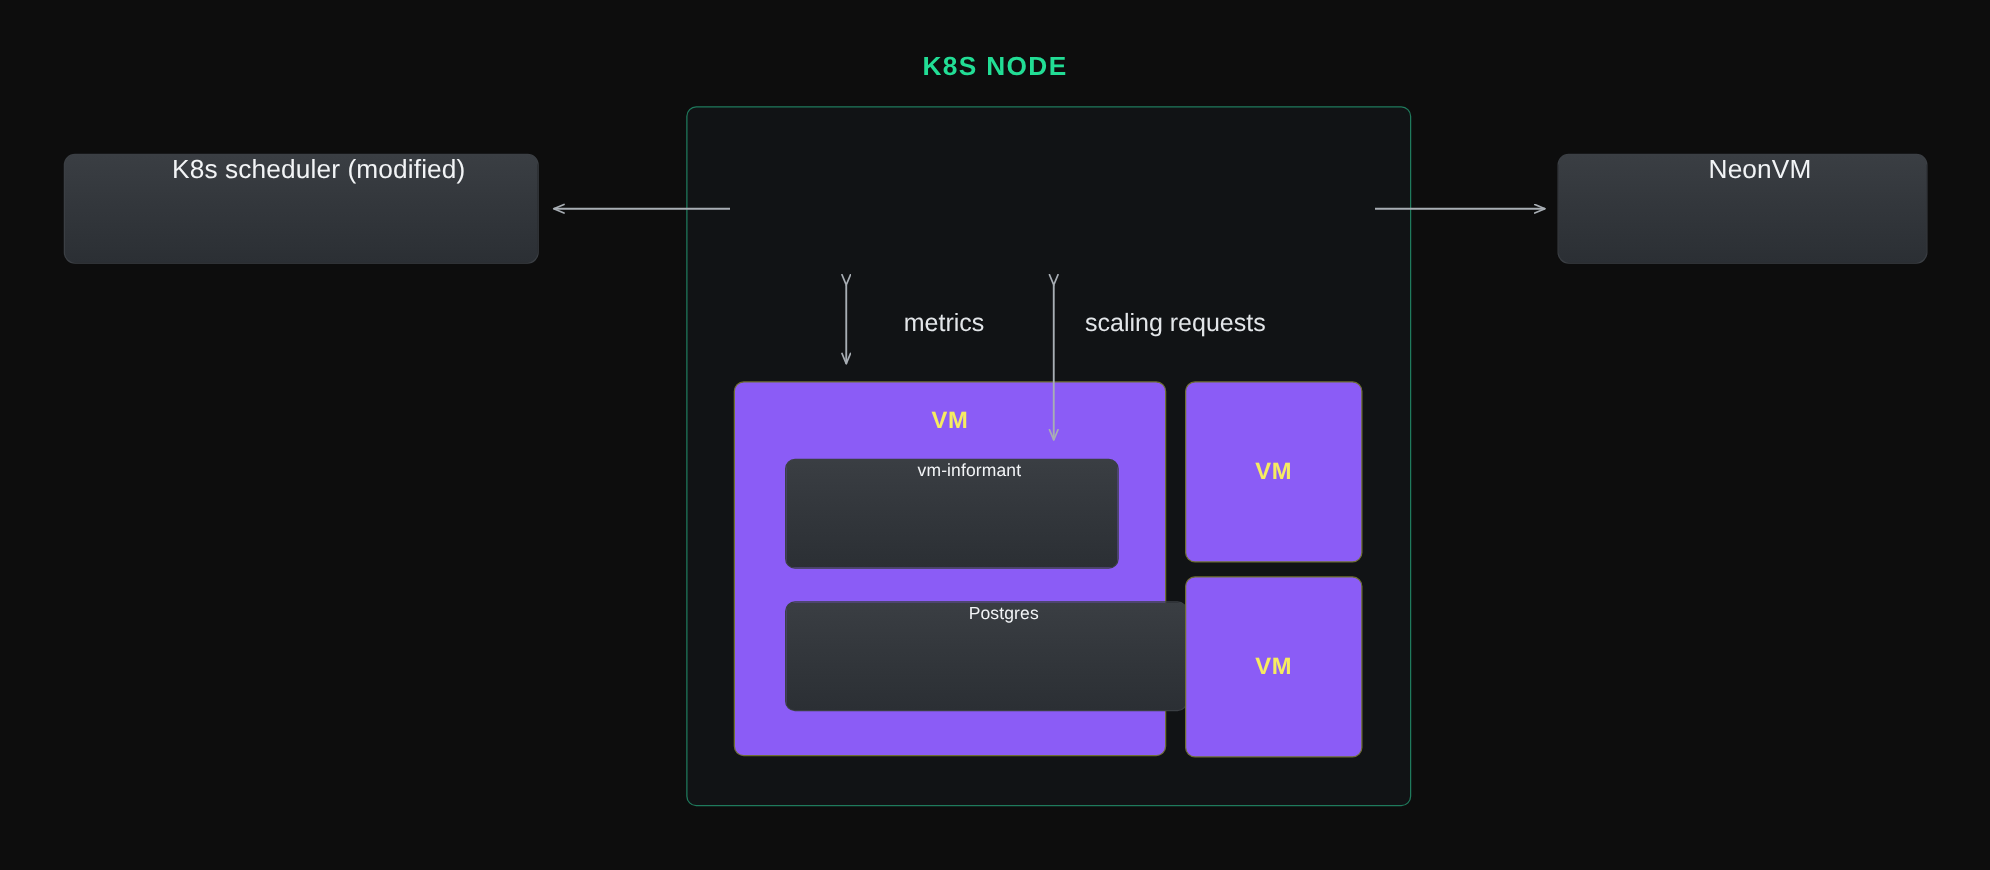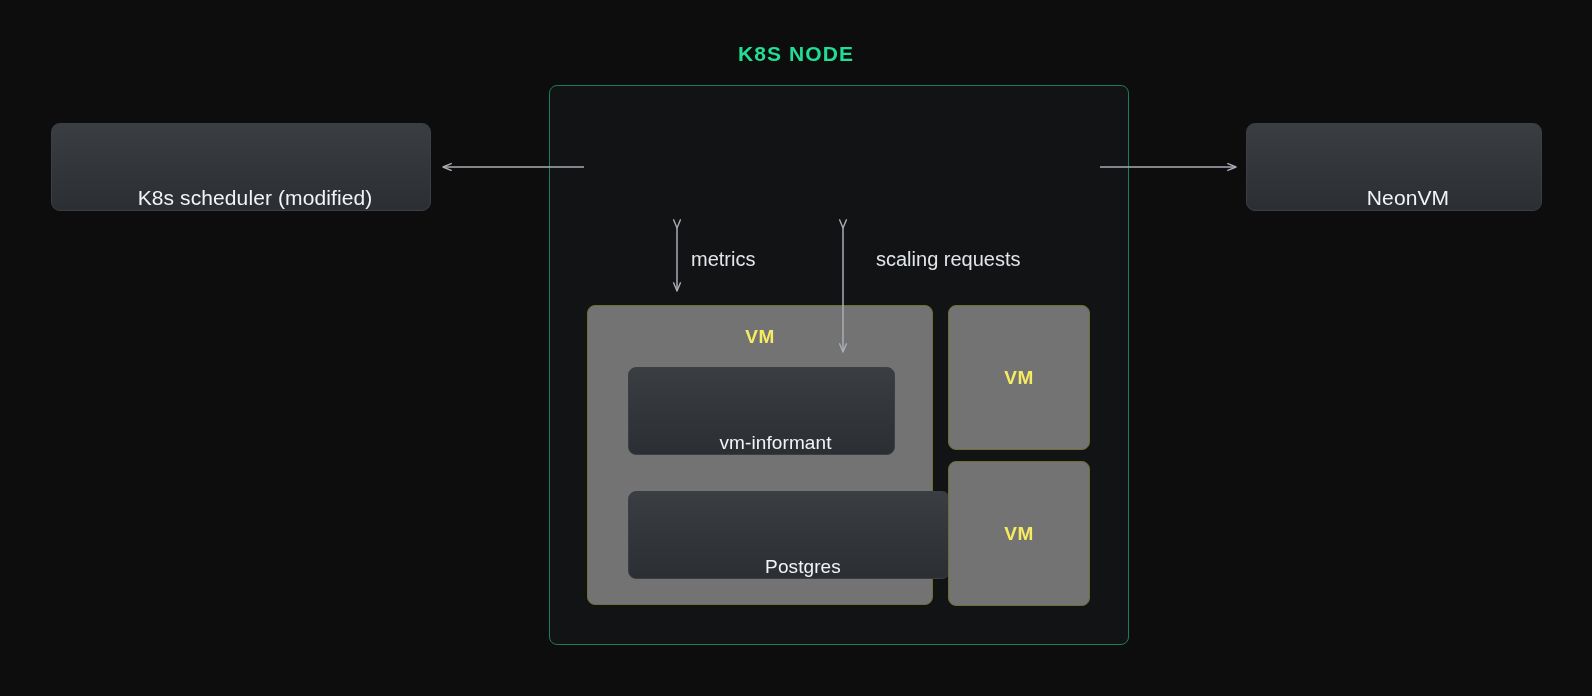--- a/index.html
+++ b/index.html
@@ -22,32 +22,32 @@
   }
 
   
   .node-box {
     position: absolute;
     box-sizing: border-box;
     border-radius: 9px;
     border: 1px solid #3b3f44;
     background: linear-gradient(180deg, #3a3e43 0%, #33373c 45%, #2b2f34 100%);
     display: flex;
-    align-items: flex-end;
+    align-items: flex-start;
     justify-content: center;
     color: #f2f4f6;
     font-size: 21px;
     font-weight: 400;
     letter-spacing: 0.1px;
     text-align: center;
     padding-left: 28px;
   }
   .node-box.inner {
     border-radius: 8px;
-    font-size: 19px;
+    font-size: 14px;
   }
 
   
   #k8s-node-container {
     position: absolute;
     box-sizing: border-box;
     border: 1.5px solid #1f7a5c;
     border-radius: 8px;
     background: #111315;
   }
@@ -61,21 +61,21 @@
     font-weight: 700;
     letter-spacing: 1.1px;
   }
 
   
   .vm-box {
     position: absolute;
     box-sizing: border-box;
     border: 1.5px solid #6f6f33;
     border-radius: 8px;
-    background: #737373;
+    background: #8b5cf6;
   }
   .vm-label {
     color: #f6eb61;
     font-size: 19px;
     font-weight: 700;
     letter-spacing: 0.6px;
   }
   .vm-box.primary > .vm-label {
     position: absolute;
     top: 20px;
@@ -98,20 +98,21 @@
     height: 696px;
     pointer-events: none;
   }
 
   
   .flow-label {
     position: absolute;
     color: #e3e6e9;
     font-size: 20px;
     white-space: nowrap;
+    margin-left: 32px;
   }
 </style>
 </head>
 <body>
 
 <div id="canvas">
 
   <div id="k8s-node-title" style="left:0; top:42px;">K8S NODE</div>
 
   <div id="k8s-node-container" style="left:549px; top:85px; width:580px; height:560px;"></div>
@@ -125,36 +126,36 @@
   </div>
 
 
   <div class="vm-box primary" style="left:587px; top:305px; width:346px; height:300px;">
     <div class="vm-label">VM</div>
 
     <div class="node-box inner" style="left:40px; top:61px; width:267px; height:88px;">
       <span>vm-informant</span>
     </div>
 
-    <div class="node-box inner" style="left:40px; top:175px; width:322px; height:88px;margin-top:10px;">
+    <div class="node-box inner" style="left:40px; top:175px; width:322px; height:88px;">
       <span>Postgres</span>
     </div>
   </div>
 
   <div class="vm-box small" style="left:948px; top:305px; width:142px; height:145px;">
     <span class="vm-label">VM</span>
   </div>
 
   <div class="vm-box small" style="left:948px; top:461px; width:142px; height:145px;">
     <span class="vm-label">VM</span>
   </div>
 
   <div class="flow-label" style="left:691px; top:248px;">metrics</div>
 
-  <div class="flow-label" style="left:876px; top:248px;">scaling requests</div>
+  <div class="flow-label" style="left:836px; top:248px;">scaling requests</div>
 
   <svg id="arrow-layer" viewBox="0 0 1592 696">
     <defs>
       <marker id="ah-right" markerWidth="11" markerHeight="11" refX="9.2" refY="4" orient="auto" markerUnits="userSpaceOnUse">
         <path d="M1,0.6 L9.2,4 L1,7.4" fill="none" stroke="#a8aeb4" stroke-width="1.4" stroke-linecap="round" stroke-linejoin="round"></path>
       </marker>
       <marker id="ah-left" markerWidth="11" markerHeight="11" refX="9.2" refY="4" orient="auto" markerUnits="userSpaceOnUse">
         <path d="M1,0.6 L9.2,4 L1,7.4" fill="none" stroke="#a8aeb4" stroke-width="1.4" stroke-linecap="round" stroke-linejoin="round"></path>
       </marker>
       <marker id="ah-down" markerWidth="11" markerHeight="11" refX="9.2" refY="4" orient="auto" markerUnits="userSpaceOnUse">

